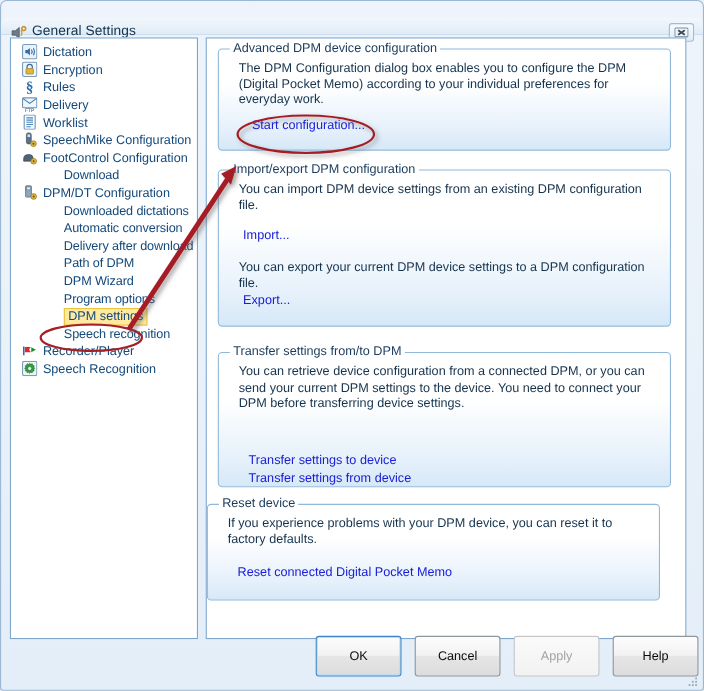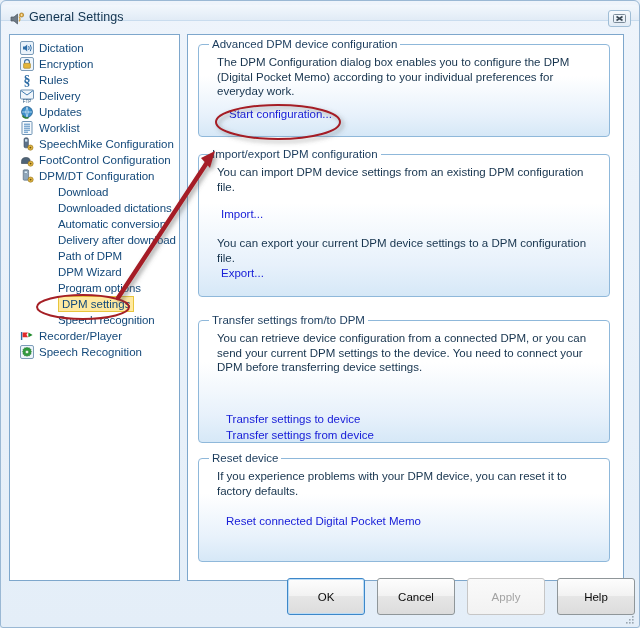--- a/index.html
+++ b/index.html
@@ -17,21 +17,21 @@
     position: absolute; left: 0; top: 0;
     width: 640px; height: 628px;
     box-sizing: border-box;
     background: linear-gradient(to bottom, #eef4fb 0%, #e4eef8 100%);
     border: 1px solid #9ab8d4;
     border-radius: 6px 6px 3px 3px;
   }
 
   
   #titlebar {
-    position: absolute; left: 0; top: 4px;
+    position: absolute; left: 0; top: 15px;
     width: 638px; height: 16px;
     box-sizing: border-box;
     background: linear-gradient(to bottom, #f2f7fc 0%, #e9f1f9 55%, #e1ebf6 100%);
     border-radius: 5px 5px 0 0;
     border-bottom: 1px solid #c9dcee;
   }
   #title-icon {
     position: absolute; left: 8px; top: 6px;
     width: 16px; height: 16px;
   }
@@ -230,29 +230,20 @@
       <div class="tree-item">
         <span class="ticon">
           <svg width="14" height="14" viewBox="0 0 14 14">
             <rect x="0.5" y="1" width="13" height="9" rx="1" fill="#f0f6fb" stroke="#6f93b4"></rect>
             <path d="M0.7 1.4 L7 6 L13.3 1.4" fill="none" stroke="#3e7bb0" stroke-width="1"></path>
             <text x="7" y="13.6" font-family="Liberation Sans, sans-serif" font-size="4.6" fill="#27567f" text-anchor="middle">FTP</text>
           </svg>
         </span><span class="tree-label">Delivery</span>
       </div>
 
-      <div class="tree-item">
-        <span class="ticon">
-          <svg width="14" height="14" viewBox="0 0 14 14">
-            <circle cx="7" cy="7" r="5.4" fill="#3d8fc9" stroke="#1f5b8c" stroke-width="0.8"></circle>
-            <path d="M2 7 h10 M7 1.8 q2.6 5.2 0 10.4 M7 1.8 q-2.6 5.2 0 10.4" fill="none" stroke="#d9ecfa" stroke-width="0.7"></path>
-            <path d="M2.5 10.5 a4 4 0 0 0 6 1.8" fill="none" stroke="#2e7d32" stroke-width="1.6"></path>
-          </svg>
-        </span><span class="tree-label">Updates</span>
-      </div>
 
       <div class="tree-item">
         <span class="ticon">
           <svg width="14" height="14" viewBox="0 0 14 14">
             <rect x="2" y="0.5" width="10" height="13" rx="0.8" fill="#f4f9fd" stroke="#6f93b4"></rect>
             <path d="M4 3.2 h6 M4 5.2 h6 M4 7.2 h6 M4 9.2 h6 M4 11.2 h4" stroke="#4a87bd" stroke-width="1"></path>
           </svg>
         </span><span class="tree-label">Worklist</span>
       </div>
 
@@ -270,33 +261,33 @@
       <div class="tree-item">
         <span class="ticon">
           <svg width="14" height="14" viewBox="0 0 14 14">
             <path d="M1.5 8.5 q0-4 4.5-4 t4 4 v2 h-8.5 z" fill="#4f6478" stroke="#33424f" stroke-width="0.6"></path>
             <circle cx="10.6" cy="10.6" r="2.6" fill="#e2b642" stroke="#8e6c14" stroke-width="0.6"></circle>
             <circle cx="10.6" cy="10.6" r="0.9" fill="#6b5210"></circle>
           </svg>
         </span><span class="tree-label">FootControl Configuration</span>
       </div>
 
+      <div class="tree-item child">
+        <span class="tree-label">Download</span>
+      </div>
+
       <div class="tree-item">
         <span class="ticon">
           <svg width="14" height="14" viewBox="0 0 14 14">
             <rect x="3.2" y="0.8" width="5.4" height="10.4" rx="1" fill="#8fa6ba" stroke="#4c6073" stroke-width="0.6"></rect>
             <rect x="4.1" y="2" width="3.6" height="2.6" fill="#d9ecfa" stroke="#4c6073" stroke-width="0.4"></rect>
             <circle cx="10.6" cy="10.6" r="2.6" fill="#e2b642" stroke="#8e6c14" stroke-width="0.6"></circle>
             <circle cx="10.6" cy="10.6" r="0.9" fill="#6b5210"></circle>
           </svg>
         </span><span class="tree-label">DPM/DT Configuration</span>
-      </div>
-
-      <div class="tree-item child">
-        <span class="tree-label">Download</span>
       </div>
       <div class="tree-item child">
         <span class="tree-label">Downloaded dictations</span>
       </div>
       <div class="tree-item child">
         <span class="tree-label">Automatic conversion</span>
       </div>
       <div class="tree-item child">
         <span class="tree-label">Delivery after download</span>
       </div>
@@ -357,21 +348,21 @@
       <div class="gb-link" style="left:22px; top:112px;">Export...</div>
     </div>
 
     <div class="groupbox" style="left:10px; top:285px; width:412px; height:123px;">
       <div class="gb-title">Transfer settings from/to DPM</div>
       <div class="gb-text" style="left:18px; top:10px; width:385px;">You can retrieve device configuration from a connected DPM, or you can send your current DPM settings to the device. You need to connect your DPM before transferring device settings.</div>
       <div class="gb-link" style="left:27px; top:64px;margin-top:44px;">Transfer settings from device</div>
       <div class="gb-link" style="left:27px; top:92px;">Transfer settings to device</div>
     </div>
 
-    <div class="groupbox" style="left:10px; top:423px; width:412px; height:104px;">
+    <div class="groupbox" style="left:0; top:423px; width:412px; height:88px;">
       <div class="gb-title">Reset device</div>
       <div class="gb-text" style="left:18px; top:10px; width:385px;">If you experience problems with your DPM device, you can reset it to factory defaults.</div>
       <div class="gb-link" style="left:27px; top:56px;">Reset connected Digital Pocket Memo</div>
     </div>
 
   </div>
 
   <div class="btn default" style="left:276px;">OK</div>
   <div class="btn" style="left:366px;">Cancel</div>
   <div class="btn disabled" style="left:456px;">Apply</div>

